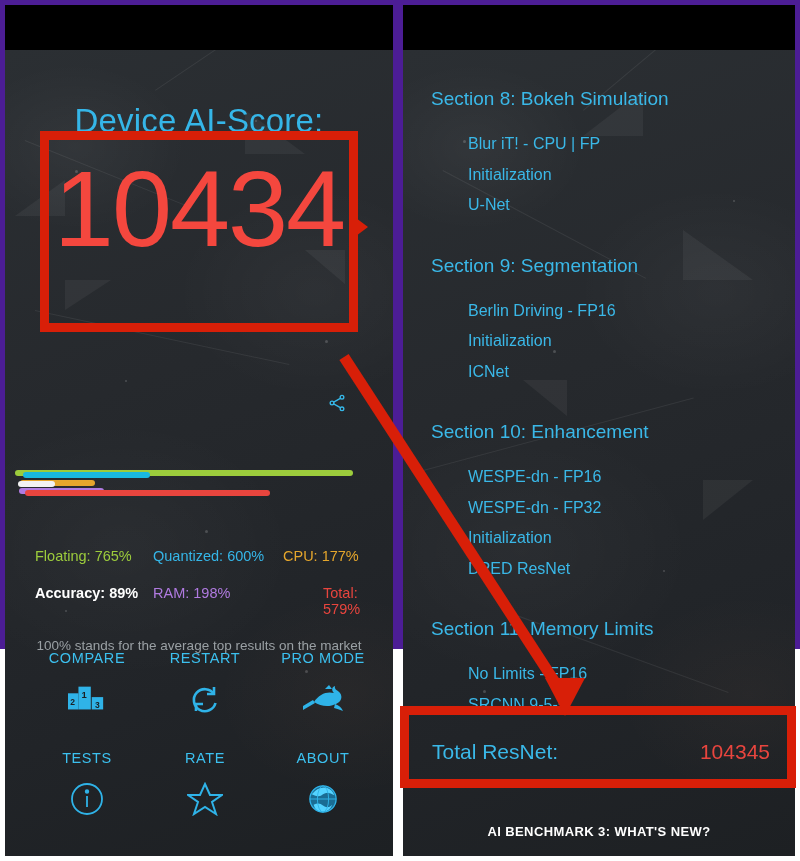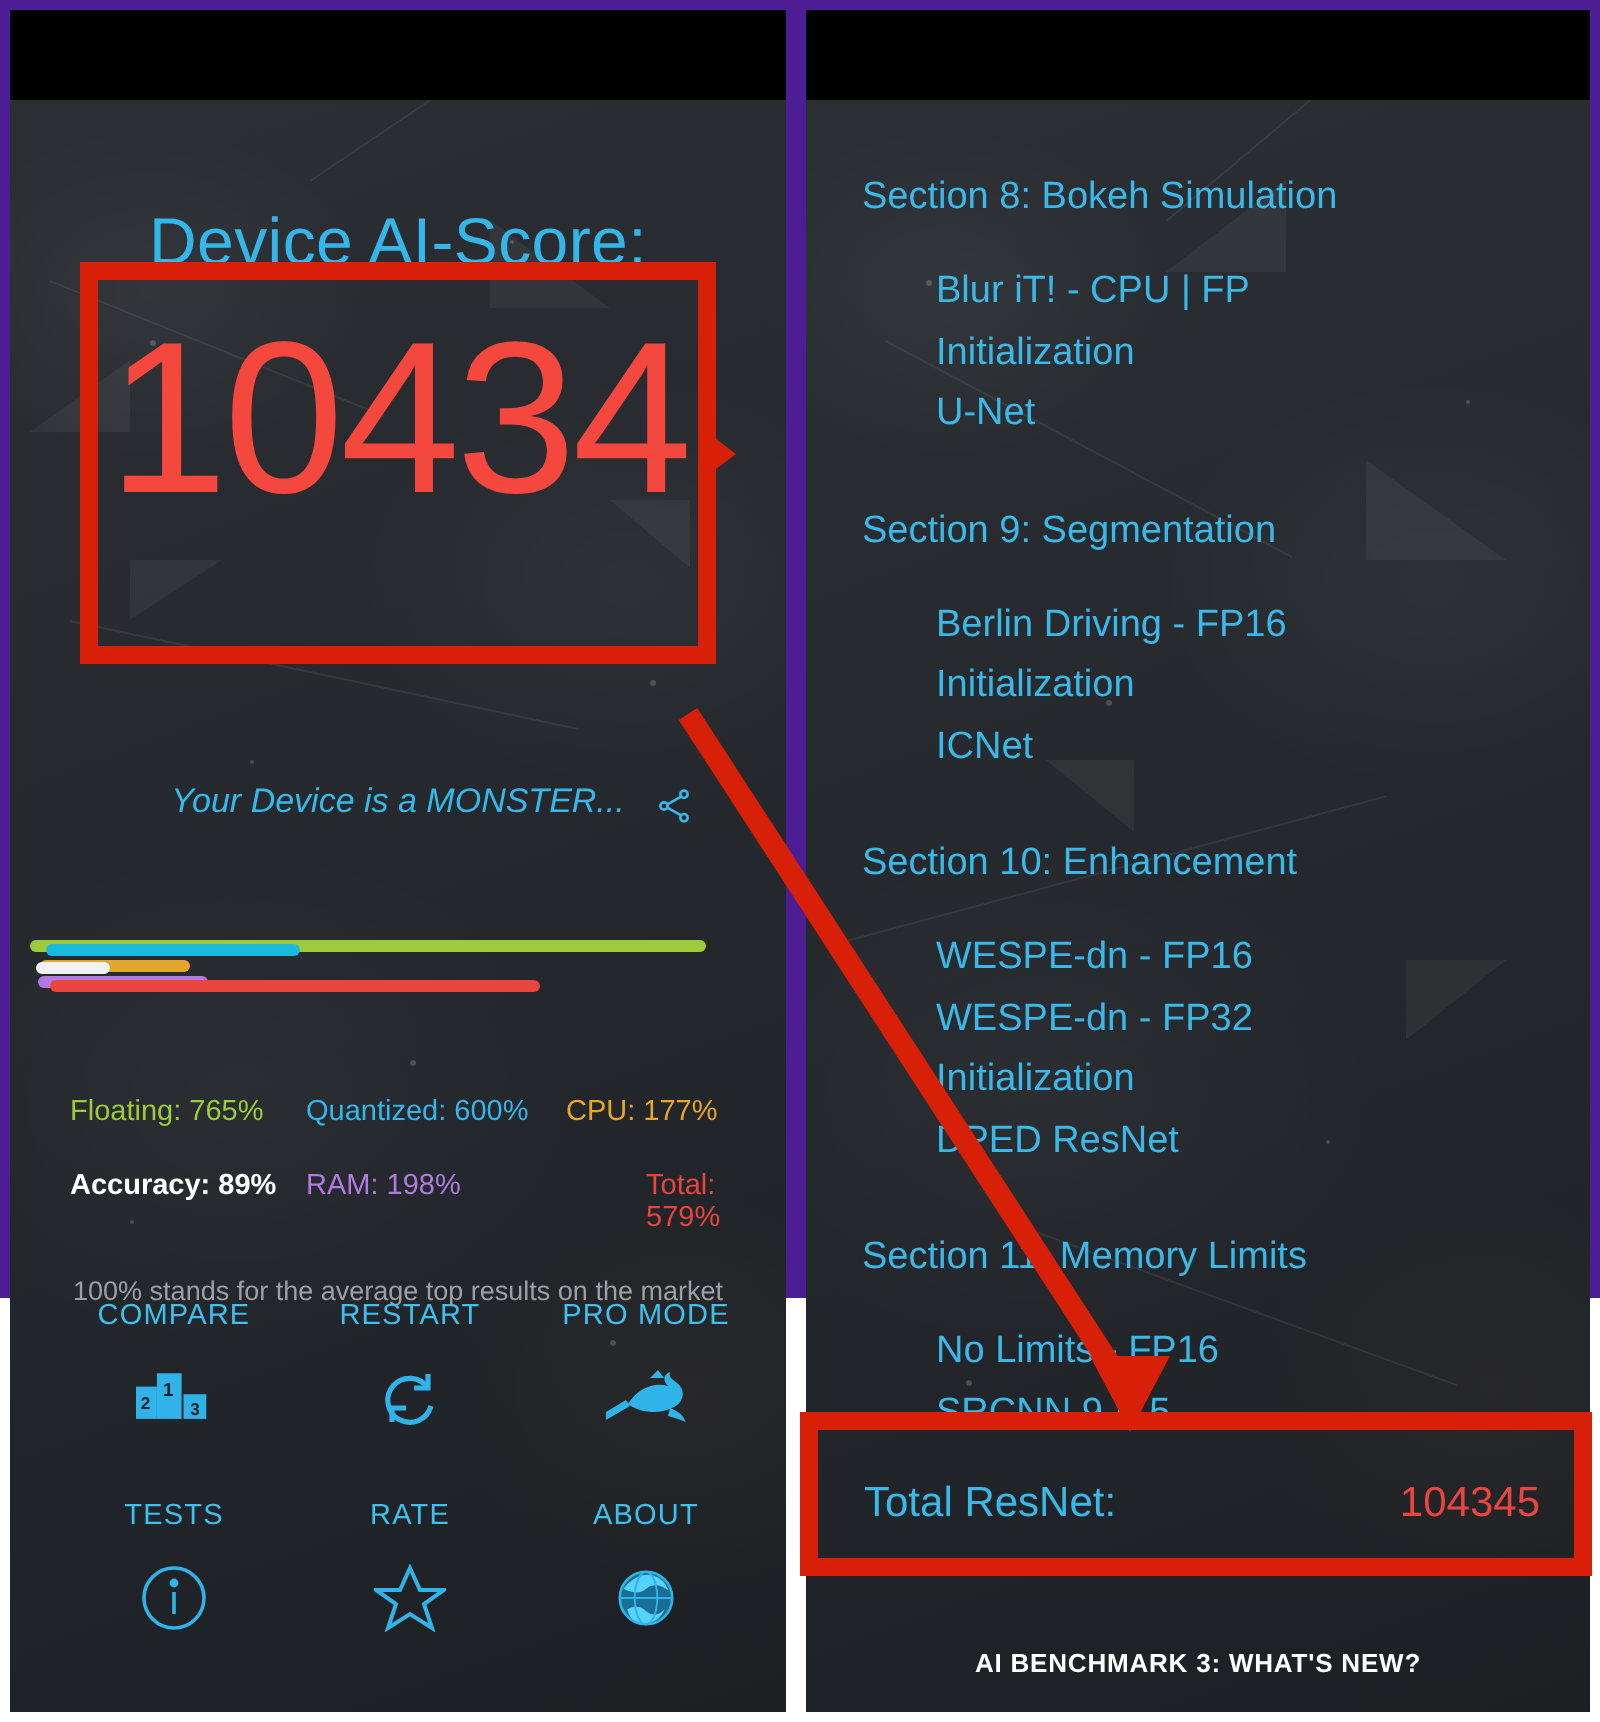--- a/index.html
+++ b/index.html
@@ -49,21 +49,21 @@
   .note{position:absolute;top:588px;left:0;right:0;text-align:center;color:#9aa0a4;font-size:13.5px;}
 
   
   .menu{position:absolute;top:600px;left:0;width:100%;height:200px;}
   .mitem{position:absolute;width:120px;text-align:center;}
   .mlabel{color:#3cc0ef;font-size:14.5px;letter-spacing:.6px;}
   .micon{margin-top:12px;height:42px;display:flex;align-items:center;justify-content:center;}
 
   
   .rsec{position:absolute;left:28px;color:#3ab8e8;font-size:19px;}
-  .rrow{position:absolute;left:0;width:100%;height:22px;font-size:19px;}
+  .rrow{position:absolute;left:0;width:100%;height:22px;font-size:16px;}
   .rname{position:absolute;left:65px;color:#3ab8e8;}
   .rmid{position:absolute;left:320px;width:175px;text-align:right;color:#e8453e;}
   .rscore{position:absolute;left:500px;width:266px;text-align:right;color:#e8453e;font-size:18px;}
   .total-row{position:absolute;left:0;width:100%;}
   .total-label{position:absolute;left:29px;color:#3ab8e8;font-size:21px;}
   .total-value{position:absolute;right:25px;color:#e8453e;font-size:21px;}
   .whatsnew{position:absolute;left:0;right:0;text-align:center;color:#ffffff;
             font-size:13px;font-weight:bold;letter-spacing:.4px;}
 
   
@@ -97,21 +97,20 @@
       <div class="dot" style="left:60px;top:560px;width:2px;height:2px;"></div>
       <div class="dot" style="left:300px;top:620px;width:3px;height:3px;"></div>
     </div>
     <div class="statusbar"></div>
 
     <div class="content">
       <div class="ai-title">Device AI-Score:</div>
       <div class="score-big">10434</div>
       <div class="score-sub"><span>-</span></div>
 
-      <div class="monster">Your Device is a MONSTER...</div>
       <div class="share-ico">
         <svg viewBox="0 0 24 24" width="20" height="20" fill="none" stroke="#36b9ea" stroke-width="1.6">
           <circle cx="18" cy="5" r="2.2"></circle>
             <circle cx="18" cy="19" r="2.2"></circle>
             <circle cx="6" cy="12" r="2.2"></circle>
           <line x1="8" y1="11" x2="16" y2="6.5"></line>
             <line x1="8" y1="13" x2="16" y2="17.5"></line>
         </svg>
       </div>
 

